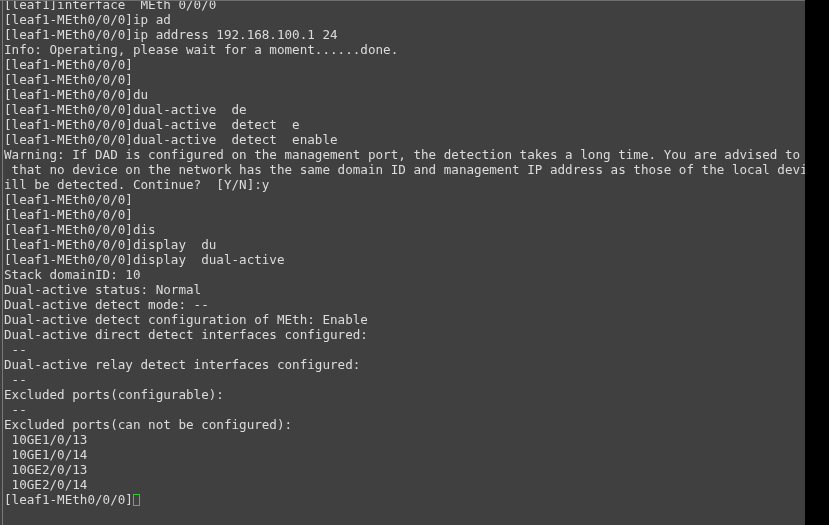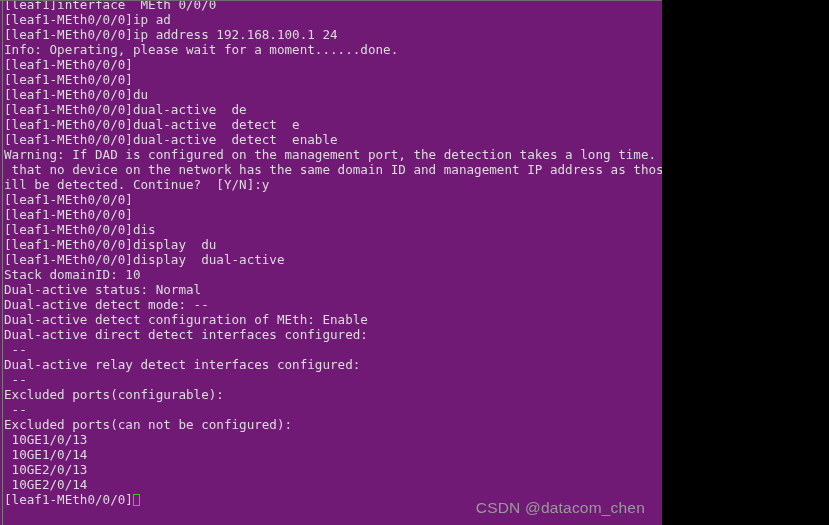--- a/index.html
+++ b/index.html
@@ -8,23 +8,23 @@
     background: #000000;
   }
   body {
     width: 829px;
     height: 525px;
     overflow: hidden;
     font-family: "DejaVu Sans Mono", "Liberation Mono", monospace;
   }
   #terminal {
     position: relative;
-    width: 662px;
+    width: 805px;
     height: 525px;
-    background: #701a75;
+    background: #404040;
     overflow: hidden;
   }
   
   #left-rail {
     position: absolute;
     left: 2px;
     top: 0;
     width: 1px;
     height: 525px;
     background: #7a7a7a;
@@ -120,14 +120,13 @@
       <div class="line">Excluded ports(configurable):</div>
       <div class="line"> --</div>
       <div class="line">Excluded ports(can not be configured):</div>
       <div class="line"> 10GE1/0/13</div>
       <div class="line"> 10GE1/0/14</div>
       <div class="line"> 10GE2/0/13</div>
       <div class="line"> 10GE2/0/14</div>
       <div class="line cursor-line"><span>[leaf1-MEth0/0/0]</span><span class="cursor"></span></div>
     </div>
 
-  <div id="watermark">CSDN @datacom_chen</div>
 </div>
 
 </body></html>

